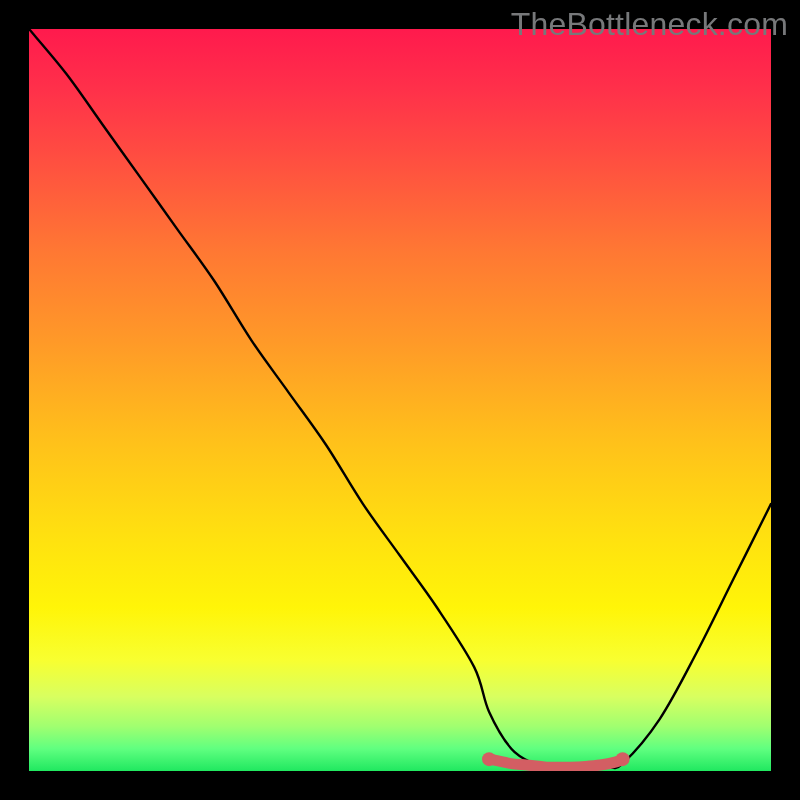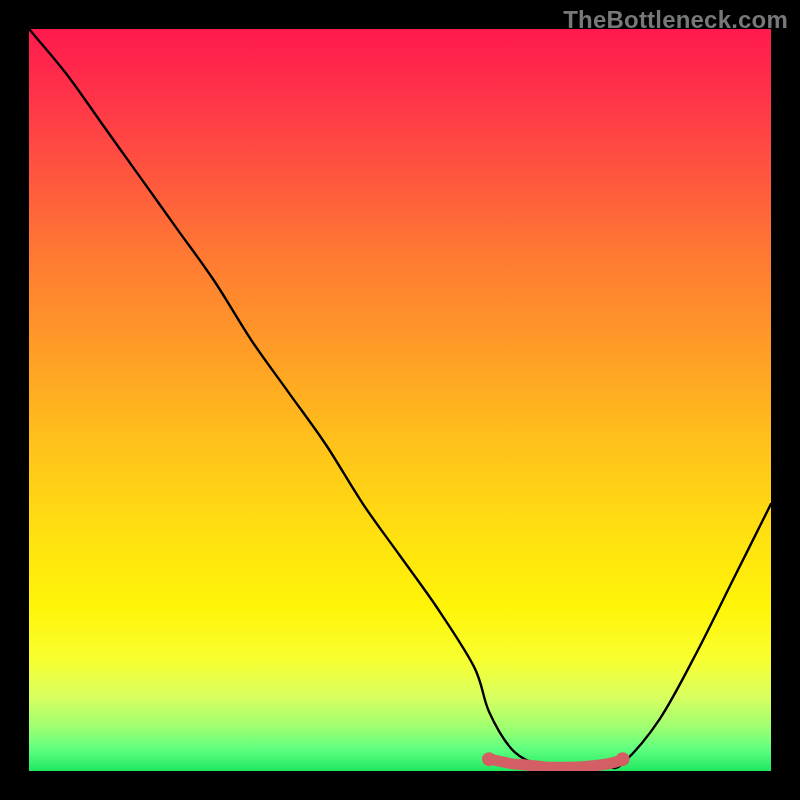--- a/index.html
+++ b/index.html
@@ -36,22 +36,22 @@
       #a0ff70 94%,
       #60ff80 97%,
       #20e860 100%
     );
   }
   .watermark {
     position: absolute;
     top: 6px;
     right: 12px;
     font-family: Arial, Helvetica, sans-serif;
-    font-size: 24px;
-    font-weight: 700;
+    font-size: 32px;
+    font-weight: 400;
     color: #77787a;
     letter-spacing: 0.2px;
     user-select: none;
   }
   svg.curve-layer {
     position: absolute;
     left: 29px;
     top: 29px;
     width: 742px;
     height: 742px;

